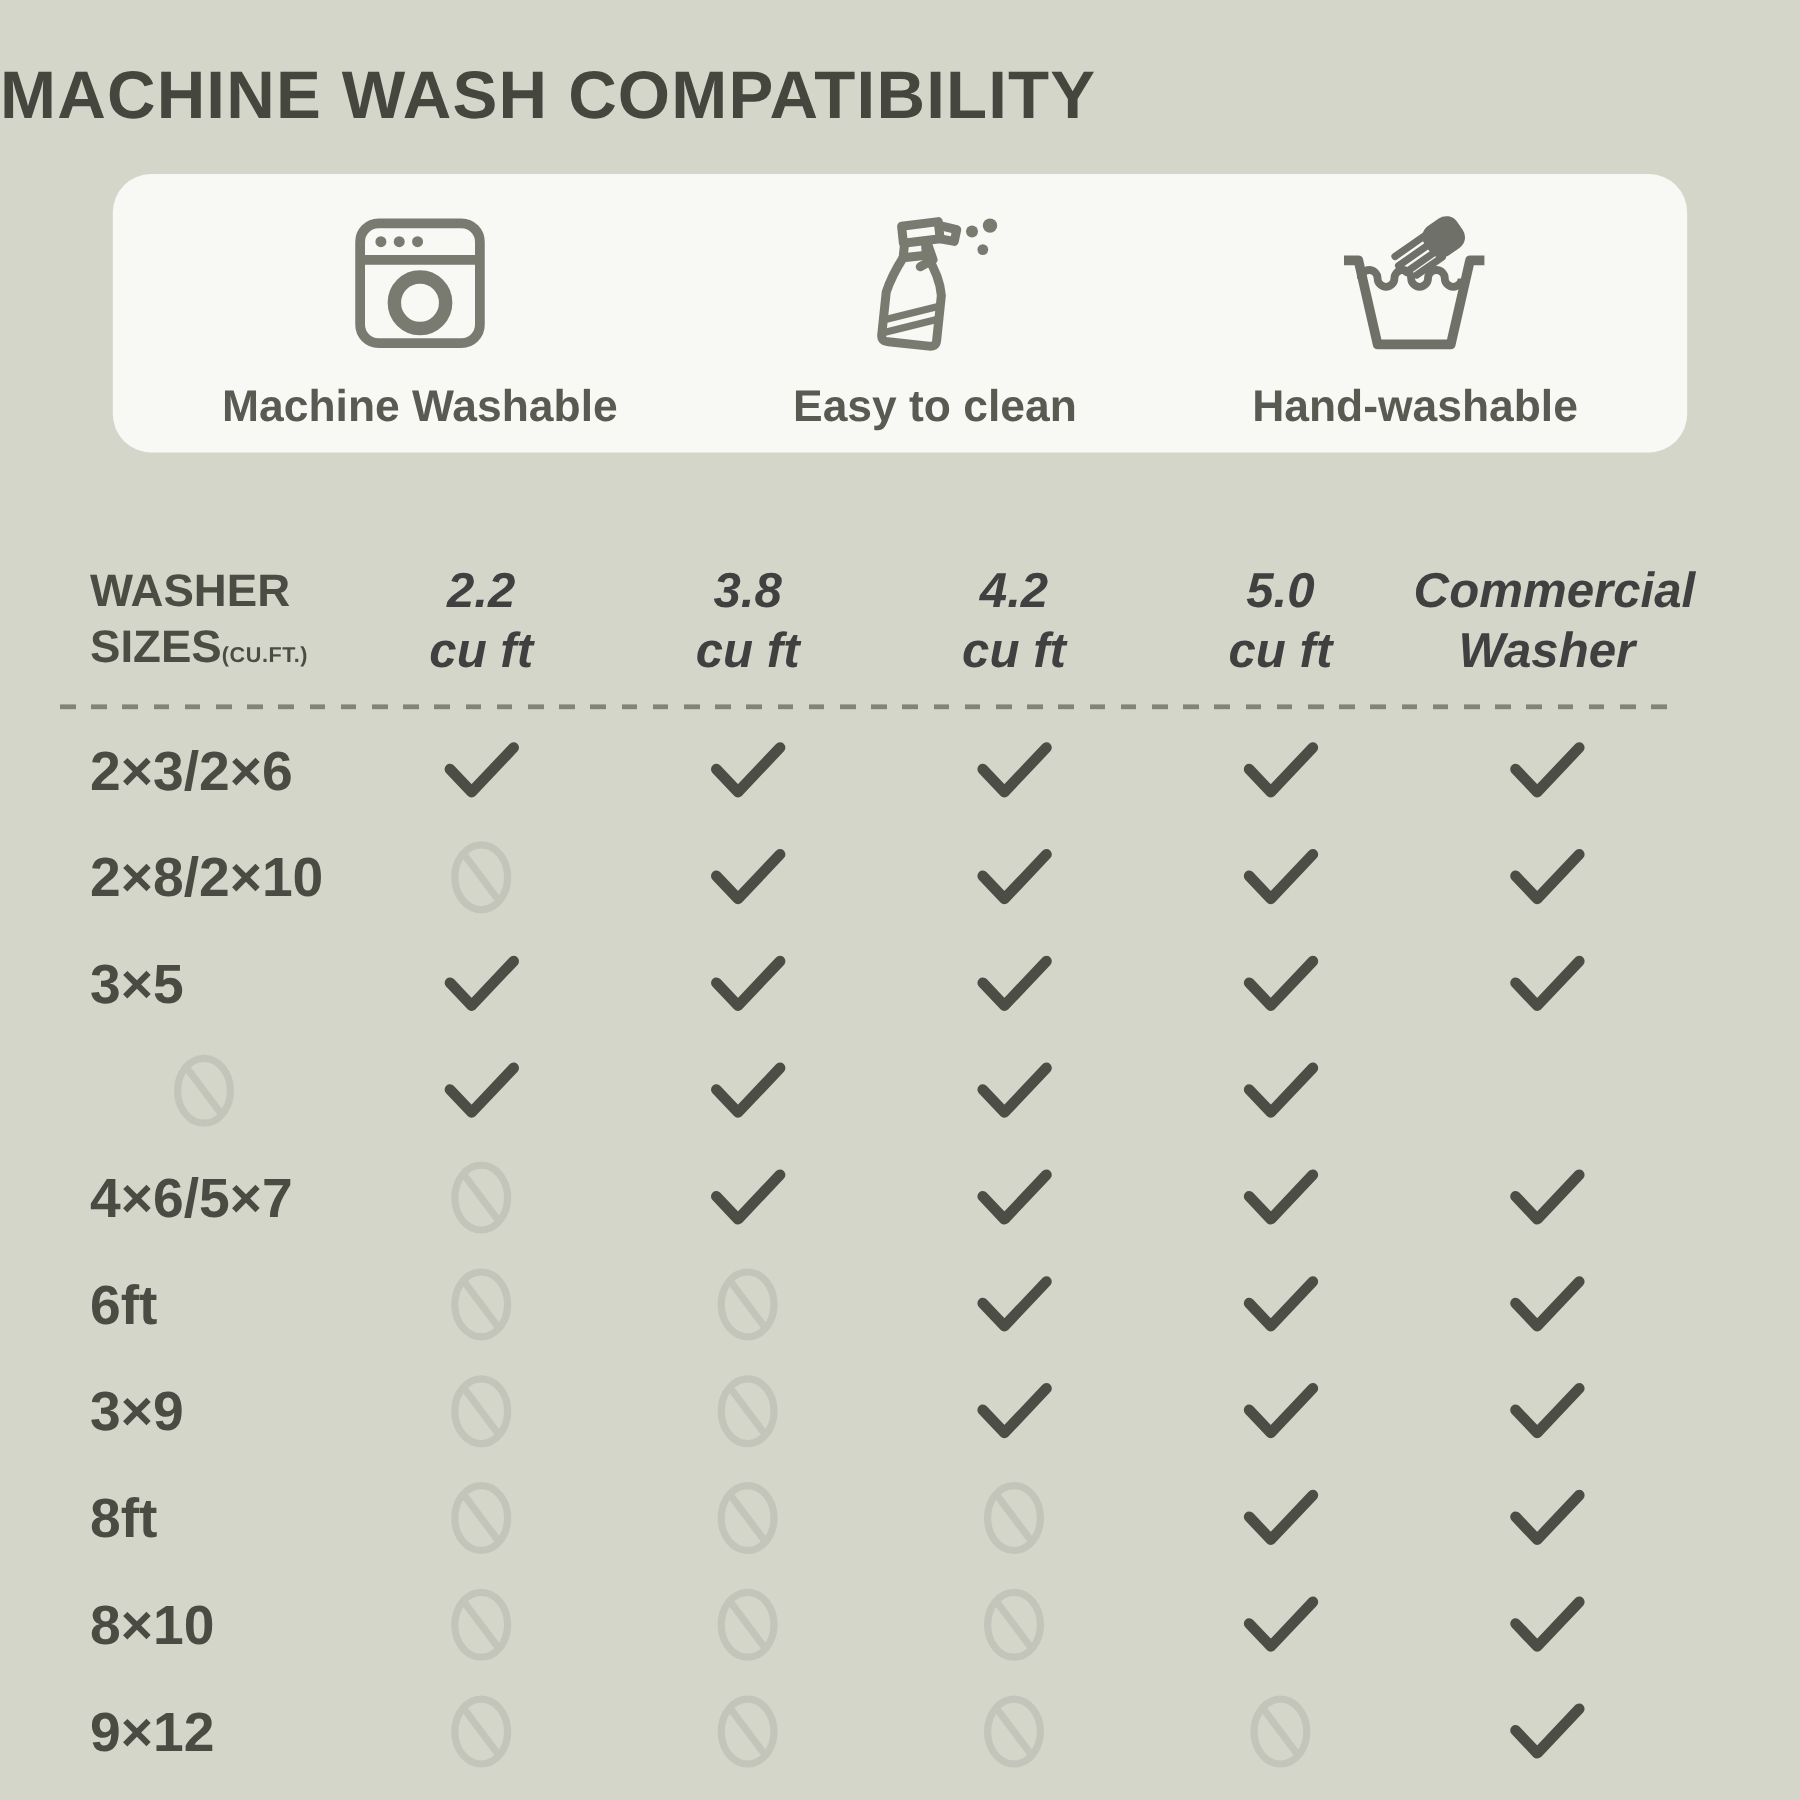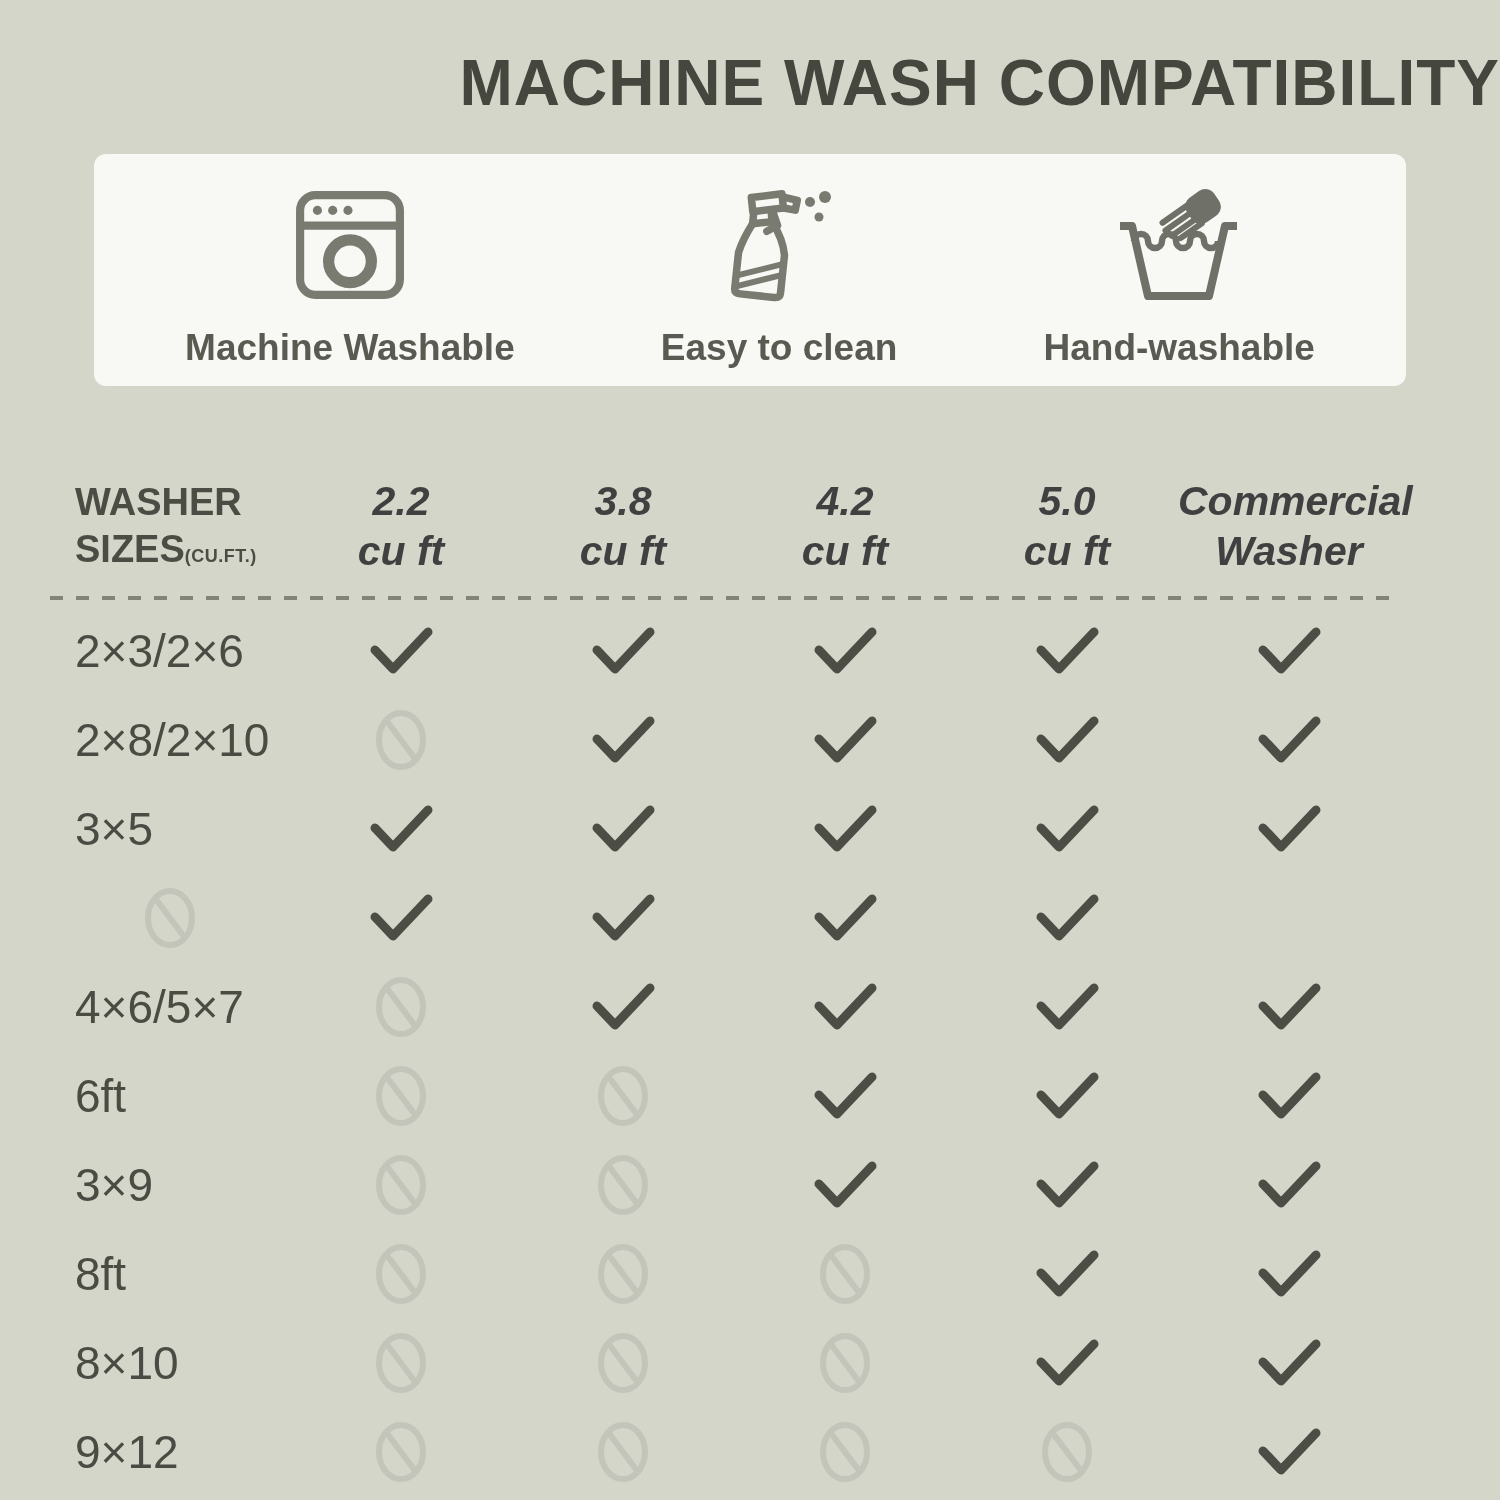--- a/index.html
+++ b/index.html
@@ -4,33 +4,33 @@
 <style>
   html,body{margin:0;padding:0;}
   body{
     width:1500px;height:1500px;
     background:#d4d6ca;
     font-family:"Liberation Sans", sans-serif;
     overflow:hidden;
   }
   .page-title{
     margin:46px 0 0 0;
-    text-align:right;
-    font-size:64px;
+    text-align:left;
+    font-size:56px;
     font-weight:700;
     letter-spacing:1px;
     color:#45473e;
   }
   
   .card{
     box-sizing:border-box;
     margin:34px auto 0 auto;
     width:1312px;height:232px;
     background:#f8f8f5;
-    border-radius:12px;
+    border-radius:32px;
     display:flex;
     justify-content:space-around;
     align-items:center;
     padding:10px 30px;
     gap:24px;
   }
   .feature{
     display:flex;flex-direction:column;align-items:center;
     gap:14px;
   }
@@ -56,21 +56,21 @@
   .row-head .unit{font-size:18px;font-weight:700;letter-spacing:0.5px;}
   .divider{
     margin:20px 50px 0 50px;
     width:1350px;height:4px;
     background:repeating-linear-gradient(90deg,#82847a 0 13px,transparent 13px 26px);
   }
   .tbody{margin-top:6px;}
   .trow{height:89px;align-items:center;}
   .rlabel{
     padding-left:25px;
-    font-size:46px;font-weight:400;color:#4a4c43;line-height:1;
+    font-size:46px;font-weight:700;color:#4a4c43;line-height:1;
   }
   .cell{display:flex;justify-content:center;align-items:center;}
   svg{display:block;}
 </style>
 </head>
 <body>
 
 <h1 class="page-title">MACHINE WASH COMPATIBILITY</h1>
 
 <div class="card">

